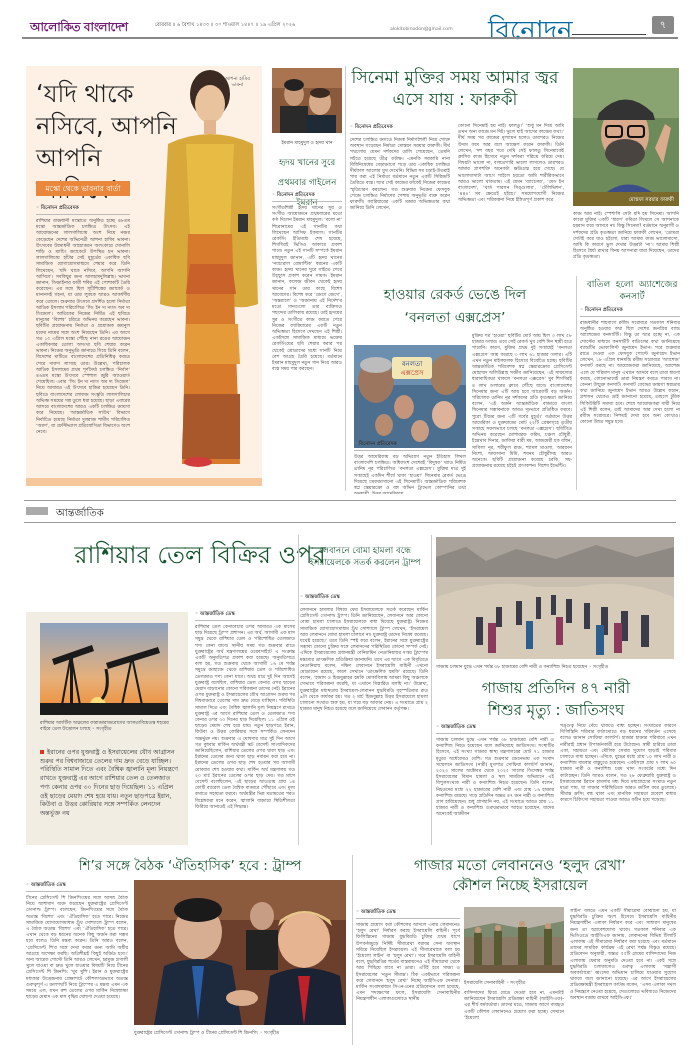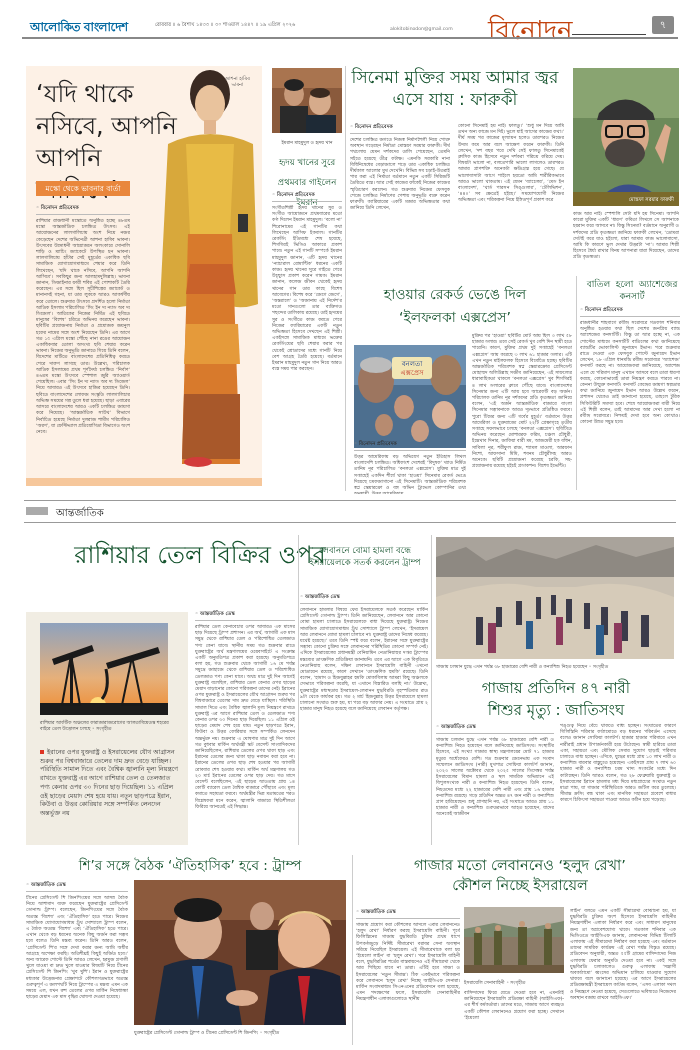--- a/index.html
+++ b/index.html
@@ -5,24 +5,24 @@
   *{box-sizing:border-box;margin:0;padding:0;}
   body{width:700px;height:1050px;background:#fff;font-family:"DejaVu Serif",serif;color:#222;overflow:hidden;position:relative;}
   .abs{position:absolute;}
   .body-text{font-size:4.6px;line-height:6.2px;color:#444;text-align:justify;font-family:"DejaVu Sans",sans-serif;}
   .byline{font-size:5px;font-weight:bold;color:#333;font-family:"DejaVu Sans",sans-serif;border-bottom:1px solid #bbb;padding-bottom:2px;margin-bottom:3px;}
   .byline::before{content:"◦ ";color:#888;}
   .caption{font-size:4.6px;color:#444;font-family:"DejaVu Sans",sans-serif;line-height:6px;}
   .photo{overflow:hidden;}
   .head{font-family:"DejaVu Sans",sans-serif;color:#14532d;text-align:center;font-weight:normal;}
   
-  .masthead-left{left:30px;top:18px;font-size:12px;color:#0369a1;font-family:"DejaVu Serif",serif;font-weight:bold;letter-spacing:-0.5px;}
+  .masthead-left{left:30px;top:18px;font-size:12px;color:#701a75;font-family:"DejaVu Serif",serif;font-weight:bold;letter-spacing:-0.5px;}
   .dateline{left:155px;top:21px;font-size:5px;color:#555;font-family:"DejaVu Sans",sans-serif;}
   .email{left:390px;top:26px;font-size:4.6px;color:#777;font-family:"DejaVu Sans",sans-serif;}
-  .section-logo{left:488px;top:10px;font-size:26px;color:#c2410c;font-family:"DejaVu Serif",serif;}
+  .section-logo{left:488px;top:10px;font-size:26px;color:#0369a1;font-family:"DejaVu Serif",serif;}
   .page-num{left:652px;top:16px;width:22px;height:18px;background:#888;color:#fff;border-radius:2px;font-size:10px;text-align:center;line-height:18px;font-family:"DejaVu Sans",sans-serif;}
   .header-rule{left:22px;top:37px;width:656px;height:2px;background:#888;}
   .logo-rule{left:572px;top:34px;width:74px;height:1px;background:#444;}
   
   .feature-box{left:26px;top:66px;width:236px;height:420px;background:#fdf1e6;}
   .feature-bottom{left:26px;top:478px;width:236px;height:8px;background:#f6c79b;}
   .feature-title{left:36px;top:78px;font-size:24px;line-height:32px;color:#222;font-family:"DejaVu Sans",sans-serif;}
   .feature-sub{left:36px;top:181px;width:94px;height:15px;background:#e9873c;color:#fff;font-size:7.5px;line-height:15px;text-align:center;font-family:"DejaVu Sans",sans-serif;}
   .fashion-photo{left:128px;top:64px;width:138px;height:406px;}
   .feature-credit{left:225px;top:76px;font-size:4.8px;color:#444;text-align:center;font-family:"DejaVu Sans",sans-serif;line-height:6px;}
@@ -149,21 +149,21 @@
     <rect x="33" y="58" width="16" height="11" rx="3" fill="none" stroke="#111" stroke-width="2"></rect>
     <rect x="55" y="58" width="16" height="11" rx="3" fill="none" stroke="#111" stroke-width="2"></rect>
     <path d="M82 80 L92 56 L98 60 L90 96 Z" fill="#dbab8d"></path>
   </svg>
 </div>
 <div class="abs farooki-caption-bar">মোস্তফা সরয়ার ফারুকী</div>
 <div class="abs body-text" style="left:573px;top:211px;width:106px;height:58px;overflow:hidden;">কাজ আর নাই। স্পেশালি সেটা যদি হয় সিনেমা। আপনি কারো মুক্তির একটি ‘ধারণ’ কবিতা লিখলে সে আপনাকে হয়রান করে আসবে না। কিন্তু সিনেমা? বর্তমানে অনুরাগী ও দর্শকদের প্রতি কৃতজ্ঞতা জানিয়ে ফারুকী লেখেন, ‘তোমরা সেটাই করে যাও হইলো, যারা আমার কাজ ভালোবাসো, আমি কি কারণে ভুল দেখার উত্তরটা ‘না’। আমার শিল্পী হিসেবে ধৈর্য্য রাখার বিনয় আপনারা যারা দিয়েছেন, তাদের প্রতি কৃতজ্ঞতা।</div>
 
 <div class="abs head hawa-head">
   <div>হাওয়ার রেকর্ড ভেঙে দিল</div>
-  <div>‘ইলফলকা এক্সপ্রেস’</div>
+  <div>‘বনলতা এক্সপ্রেস’</div>
 </div>
 <div class="abs photo bonolota-photo">
   <svg width="112" height="103" viewBox="0 0 112 103">
     <rect width="112" height="103" fill="#4d6f8f"></rect>
     <rect y="0" width="112" height="40" fill="#6c8fb0"></rect>
     <ellipse cx="22" cy="36" rx="18" ry="22" fill="#9d7660"></ellipse>
     <ellipse cx="22" cy="20" rx="16" ry="8" fill="#bcbcbc"></ellipse>
     <ellipse cx="92" cy="30" rx="16" ry="20" fill="#a07b5e"></ellipse>
     <rect x="38" y="12" width="40" height="22" rx="3" fill="#f2e6b4"></rect>
     <text x="58" y="21" font-size="7" fill="#1b3f8c" text-anchor="middle" font-family="DejaVu Sans, sans-serif">বনলতা</text>

